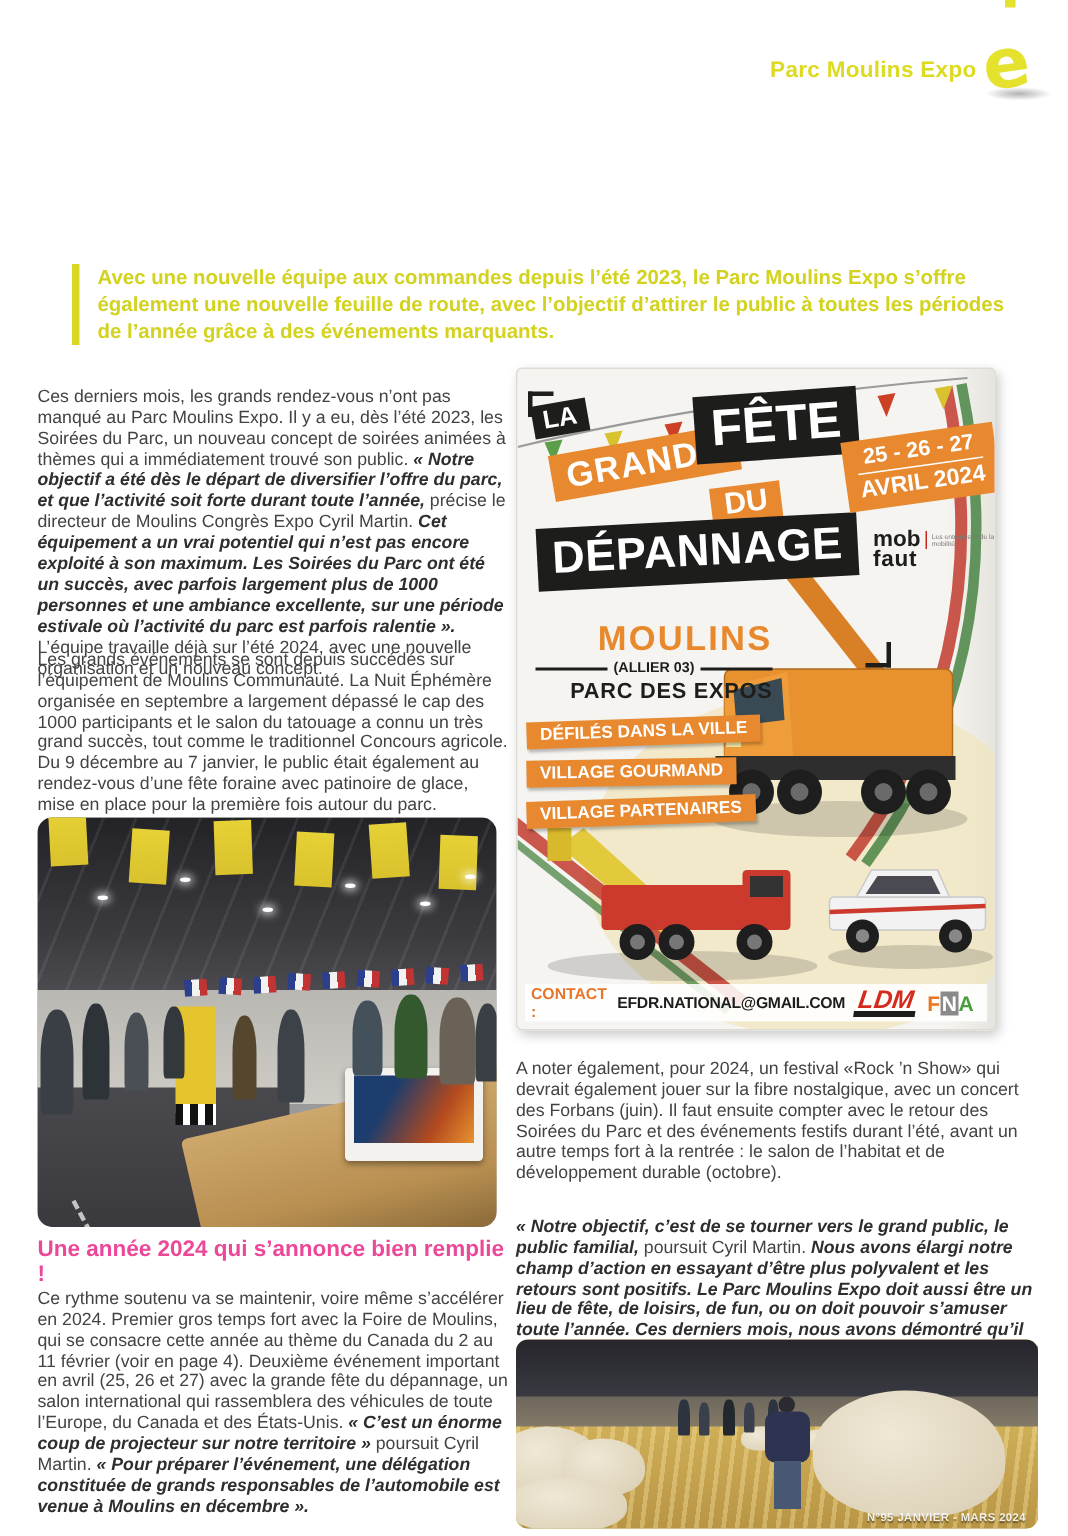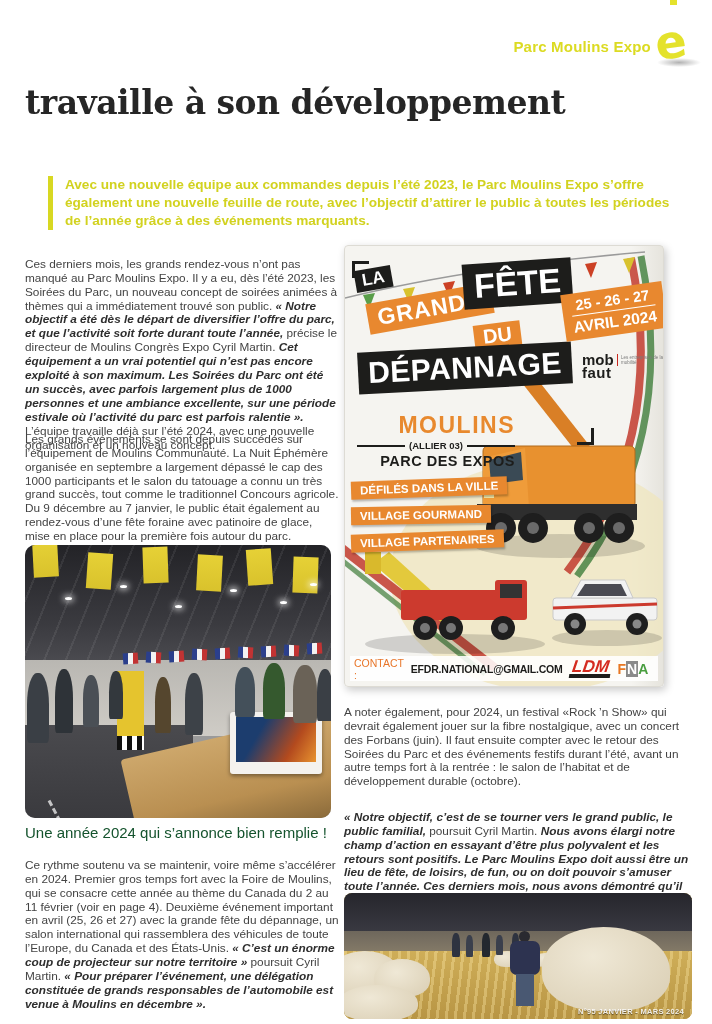--- a/index.html
+++ b/index.html
@@ -16,21 +16,21 @@
   .title .l1{color:#e0dc28;}
   .title .l2{color:#262626;}
   
   .lead{position:absolute;left:48px;top:176px;width:614px;border-left:5px solid #d8d822;padding-left:12px;
         color:#d2d21f;font-weight:bold;font-size:13.6px;line-height:18px;}
   
   .bodytxt{position:absolute;font-size:11.8px;line-height:13.9px;color:#434343;}
   .bodytxt .q{font-weight:bold;font-style:italic;color:#2e2e2e;}
   #p1{left:25px;top:246px;width:315px;}
   #p2{left:25px;top:421px;width:315px;}
-  #h3{position:absolute;left:25px;top:824px;width:315px;font-size:15px;font-weight:normal;color:#14532d;}
+  #h3{position:absolute;left:25px;top:824px;width:315px;font-size:15px;font-weight:bold;color:#ec4899;}
   #p3{left:25px;top:847px;width:315px;}
   #p4{left:344px;top:694px;width:350px;}
   #p5{left:344px;top:799px;width:350px;}
   
   .photo1{position:absolute;left:25px;top:545px;width:306px;height:273px;border-radius:10px;overflow:hidden;background:#9a9a9a;}
   .ph1-roof{position:absolute;inset:0 0 58% 0;background:linear-gradient(180deg,#232327,#3b3b40 70%,#4a4a4f);}
   .ph1-beams{position:absolute;inset:0 0 58% 0;background:repeating-linear-gradient(112deg,rgba(255,255,255,.07) 0 2px,transparent 2px 20px);}
   .ph1-mid{position:absolute;left:0;right:0;top:42%;height:28%;background:linear-gradient(180deg,#b9b7b2,#cfccc6);}
   .ph1-floor{position:absolute;left:0;bottom:0;width:55%;height:34%;background:linear-gradient(180deg,#4a4a4e,#3a3a3e);}
   .ph1-dash{position:absolute;left:8%;bottom:6%;width:34%;height:0;border-top:3px dashed #e8e8e8;transform:rotate(62deg);transform-origin:left;opacity:.8;}
@@ -70,21 +70,21 @@
   .city .nm{color:#e8892e;font-size:23px;font-weight:900;letter-spacing:1.5px;}
   .city .dp{display:flex;align-items:center;gap:4px;justify-content:center;color:#1d1d1b;font-size:9.5px;font-weight:bold;margin-top:1px;}
   .city .dp .hline{flex:1;height:2px;background:#1d1d1b;}
   .city .vn{color:#1d1d1b;font-size:14.5px;font-weight:900;letter-spacing:.5px;margin-top:2px;}
   .ribbon{position:absolute;background:#e8882f;color:#fff;font-weight:bold;font-size:11.5px;padding:3px 9px;white-space:nowrap;box-shadow:1px 2px 2px rgba(0,0,0,.25);}
   .rb1{left:6px;top:233px;transform:rotate(-2deg);}
   .rb2{left:6px;top:260px;transform:rotate(-1deg);}
   .rb3{left:6px;top:286px;transform:rotate(-2deg);}
   .contact{position:absolute;left:5px;right:5px;bottom:5px;height:25px;display:flex;align-items:center;gap:7px;
            background:rgba(255,255,255,.88);padding:0 4px;}
-  .c-lab{color:#e8762a;font-weight:400;font-size:10.5px;}
+  .c-lab{color:#e8762a;font-weight:700;font-size:10.5px;}
   .c-mail{color:#1d1d1b;font-weight:700;font-size:10.5px;letter-spacing:-.2px;}
   .ldm{color:#d42b1f;font-style:italic;font-weight:900;font-size:17px;line-height:14px;border-bottom:4px solid #1d1d1b;padding:0 2px;transform:skewX(-8deg);}
   .fna{display:flex;font-weight:900;font-size:14px;line-height:16px;}
   .fna .f{color:#e87722;}
   .fna .n{color:#fff;background:#8a8a8a;padding:0 1px;}
   .fna .a{color:#4a9e3f;}
   .badge{width:22px;height:22px;border-radius:50%;background:linear-gradient(180deg,#cc2b1f 42%,#f3e6d2 42% 70%,#1d1d1b 70%);box-shadow:0 0 0 1px #1d1d1b inset;}
   
   .photo2{position:absolute;left:344px;top:893px;width:348px;height:126px;border-radius:8px;overflow:hidden;background:#b59544;}
   .ph2-ceil{position:absolute;inset:0 0 68% 0;background:linear-gradient(180deg,#26262c,#3a3a42);}
@@ -107,21 +107,20 @@
 <div id="page">
 
   <div class="kicker">Parc Moulins Expo</div>
   <div class="e-logo">
     <span class="e-glyph">e</span>
     <span class="e-shadow"></span>
   </div>
   <div class="edge-tick"></div>
 
   <div class="title">
-    <div class="l2">travaille à son développement</div>
   </div>
 
   <div class="lead">Avec une nouvelle équipe aux commandes depuis l’été 2023, le Parc Moulins Expo s’offre également une nouvelle feuille de route, avec l’objectif d’attirer le public à toutes les périodes de l’année grâce à des événements marquants.</div>
 
   <p id="p1" class="bodytxt"><span>Ces derniers mois, les grands rendez-vous n’ont pas manqué au Parc Moulins Expo. Il y a eu, dès l’été 2023, les Soirées du Parc, un nouveau concept de soirées animées à thèmes qui a immédiatement trouvé son public. </span><span class="q">« Notre objectif a été dès le départ de diversifier l’offre du parc, et que l’activité soit forte durant toute l’année,</span><span> précise le directeur de Moulins Congrès Expo Cyril Martin. </span><span class="q">Cet équipement a un vrai potentiel qui n’est pas encore exploité à son maximum. Les Soirées du Parc ont été un succès, avec parfois largement plus de 1000 personnes et une ambiance excellente, sur une période estivale où l’activité du parc est parfois ralentie ».</span><span> L’équipe travaille déjà sur l’été 2024, avec une nouvelle organisation et un nouveau concept.</span></p>
   <p id="p2" class="bodytxt"><span>Les grands événements se sont depuis succédés sur l’équipement de Moulins Communauté. La Nuit Éphémère organisée en septembre a largement dépassé le cap des 1000 participants et le salon du tatouage a connu un très grand succès, tout comme le traditionnel Concours agricole. Du 9 décembre au 7 janvier, le public était également au rendez-vous d’une fête foraine avec patinoire de glace, mise en place pour la première fois autour du parc.</span></p>
 
   <div class="photo1">
     <div class="ph1-roof"></div>
     <div class="ph1-beams"></div>

